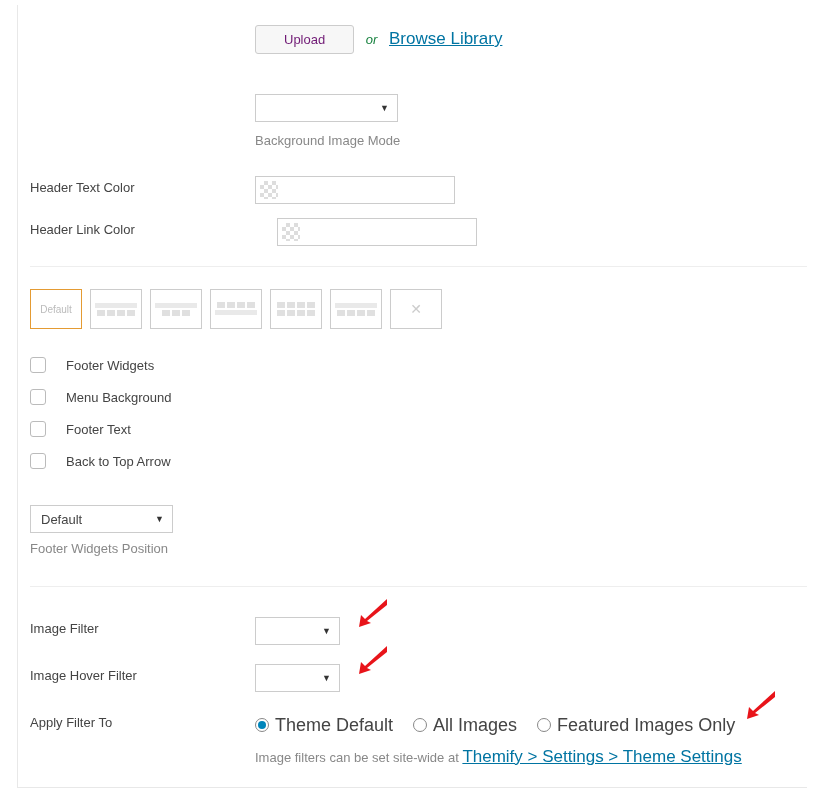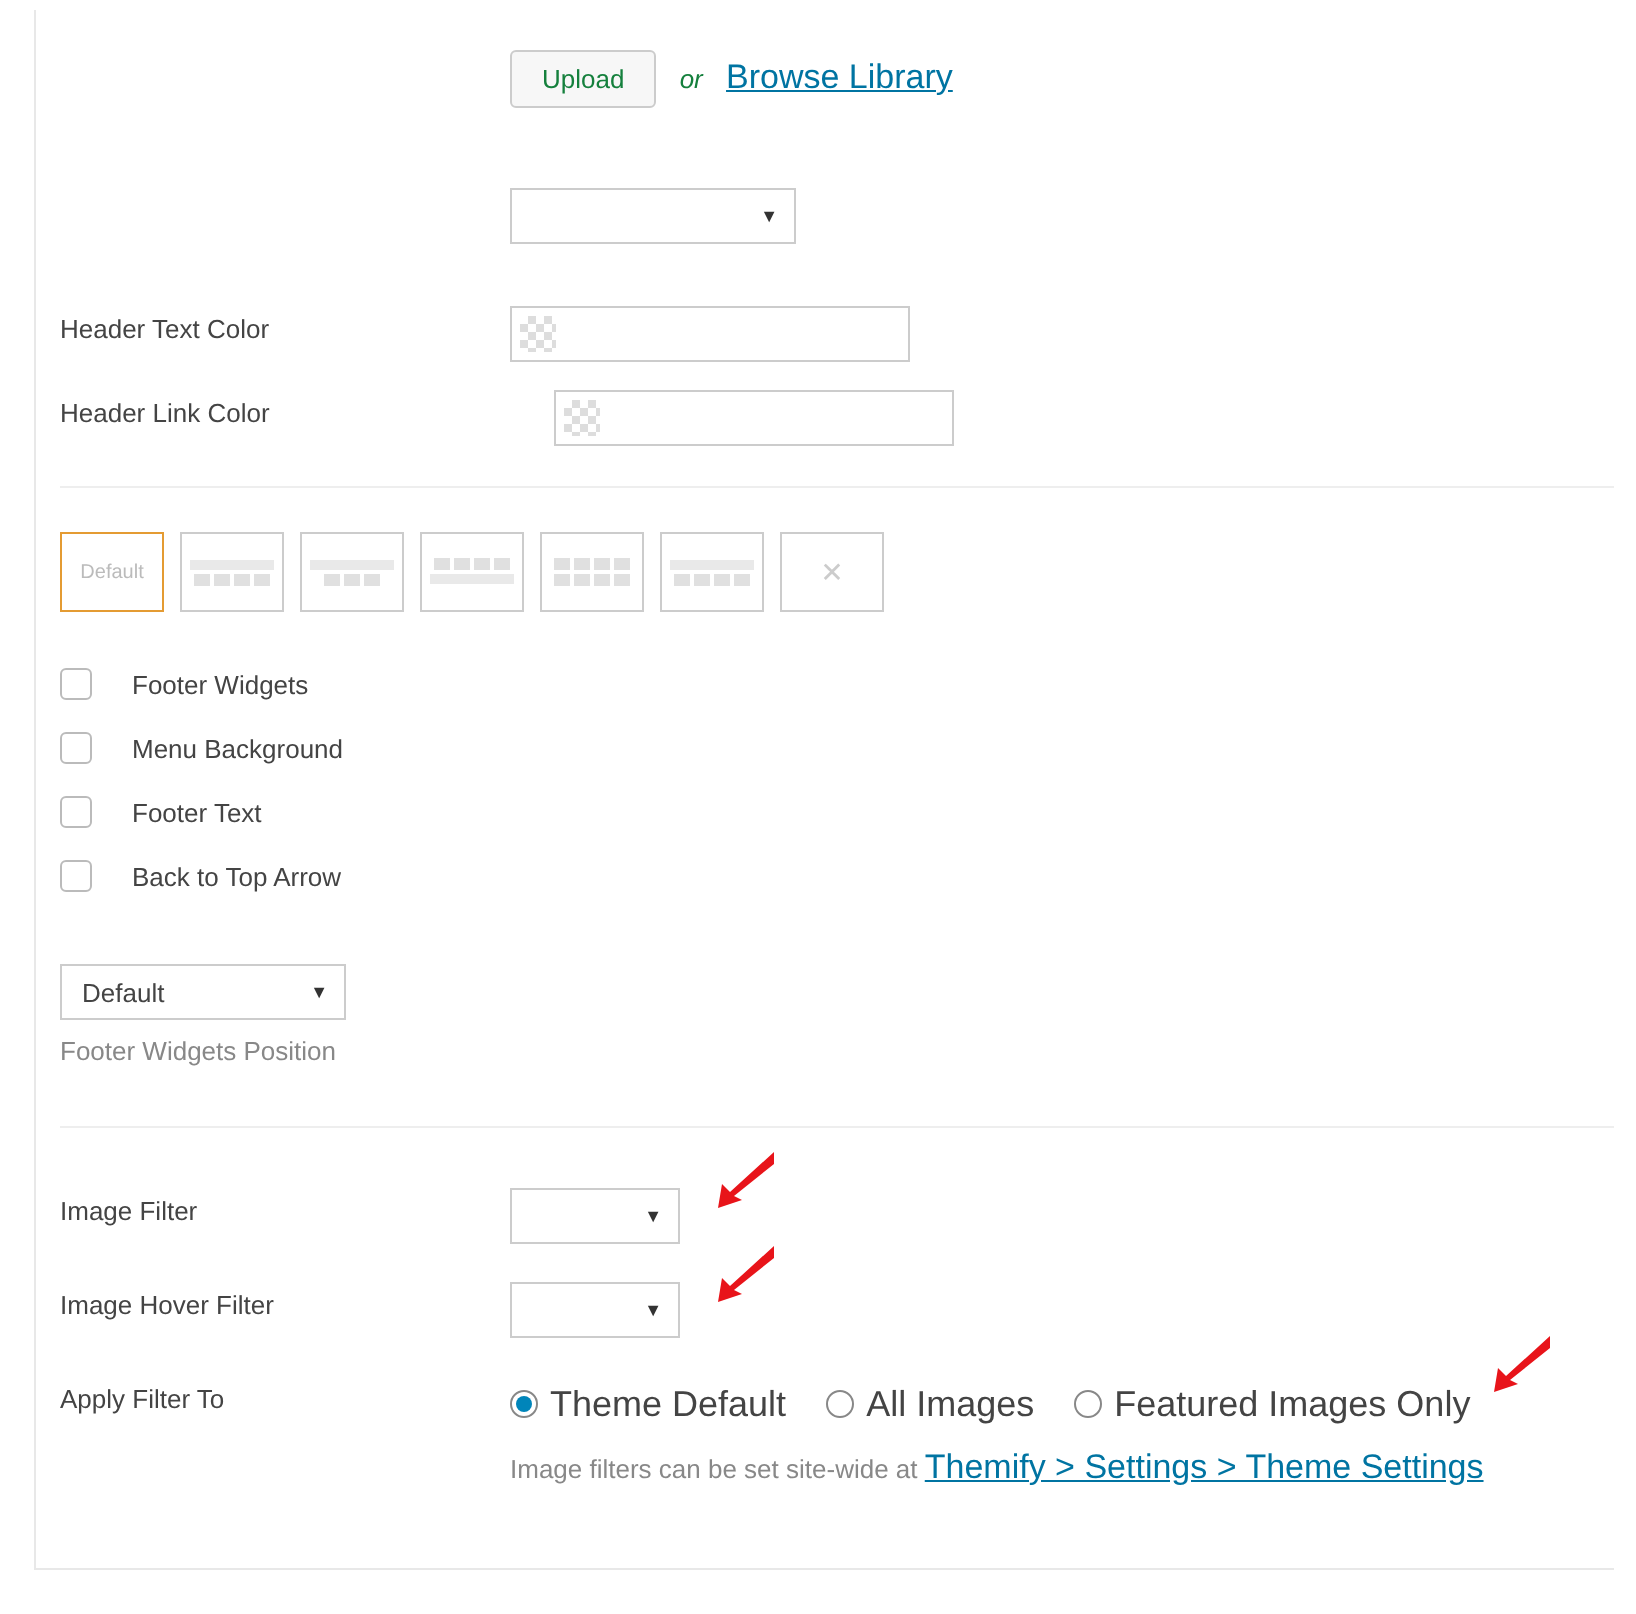--- a/index.html
+++ b/index.html
@@ -1,21 +1,21 @@
 <!DOCTYPE html>
 <html><head>
 <meta charset="utf-8">
 <style>
   * { box-sizing: border-box; margin: 0; padding: 0; }
   body { font-family: -apple-system, "Segoe UI", Arial, sans-serif; font-size: 13px; color: #444; background: #fff; }
   .panel { border-left: 1px solid #e8e8e8; border-bottom: 1px solid #e8e8e8; margin: 5px 8px 8px 17px; padding-bottom: 20px; min-height: 780px; width: 790px; }
   .row { display: flex; align-items: flex-start; padding: 12px 0 0 12px; }
   .label-col { flex: 0 0 225px; font-size: 13px; color: #444; padding-top: 4px; }
   .field-col { flex: 1; }
-  .btn-upload { border: 1px solid #ccc; background: #f7f7f7; border-radius: 3px; padding: 6px 15px; font-size: 13px; cursor: pointer; color: #15803d; }
+  .btn-upload { border: 1px solid #ccc; background: #f7f7f7; border-radius: 3px; padding: 6px 28px; font-size: 13px; cursor: pointer; color: #701a75; }
   .or-text { font-style: italic; color: #15803d; margin: 0 8px; font-size: 13px; }
   .link { color: #0074a2; text-decoration: underline; cursor: pointer; font-size: 17px; }
   .select { border: 1px solid #ccc; background: #fff; height: 28px; position: relative; cursor: pointer; display: inline-flex; align-items: center; padding: 0 26px 0 10px; font-size: 13px; }
   .select::after { content: "▼"; position: absolute; right: 8px; top: 50%; transform: translateY(-50%); font-size: 9px; color: #333; }
   .sel-sm { width: 85px; }
   .sel-md { width: 143px; }
   .hint { color: #888; font-size: 13px; margin-top: 8px; }
   .color-field { border: 1px solid #ccc; width: 200px; height: 28px; display: flex; align-items: center; }
   .swatch { width: 18px; height: 18px; margin-left: 4px; background-image:
     linear-gradient(45deg,#ddd 25%,transparent 25%),
@@ -55,20 +55,21 @@
       <button class="btn-upload">Upload</button>
       <span class="or-text">or</span>
       <a class="link">Browse Library</a>
     </div>
   </div>
 
   <div class="row" style="padding-top:40px;">
     <div class="label-col"></div>
     <div class="field-col">
       <div class="select sel-md"></div>
+      <div class="hint">Background Image Mode</div>
     </div>
   </div>
 
   <div class="row" style="padding-top:28px;">
     <div class="label-col">Header Text Color</div>
     <div class="field-col">
       <div class="color-field">
         <div class="swatch"></div>
       </div>
     </div>

